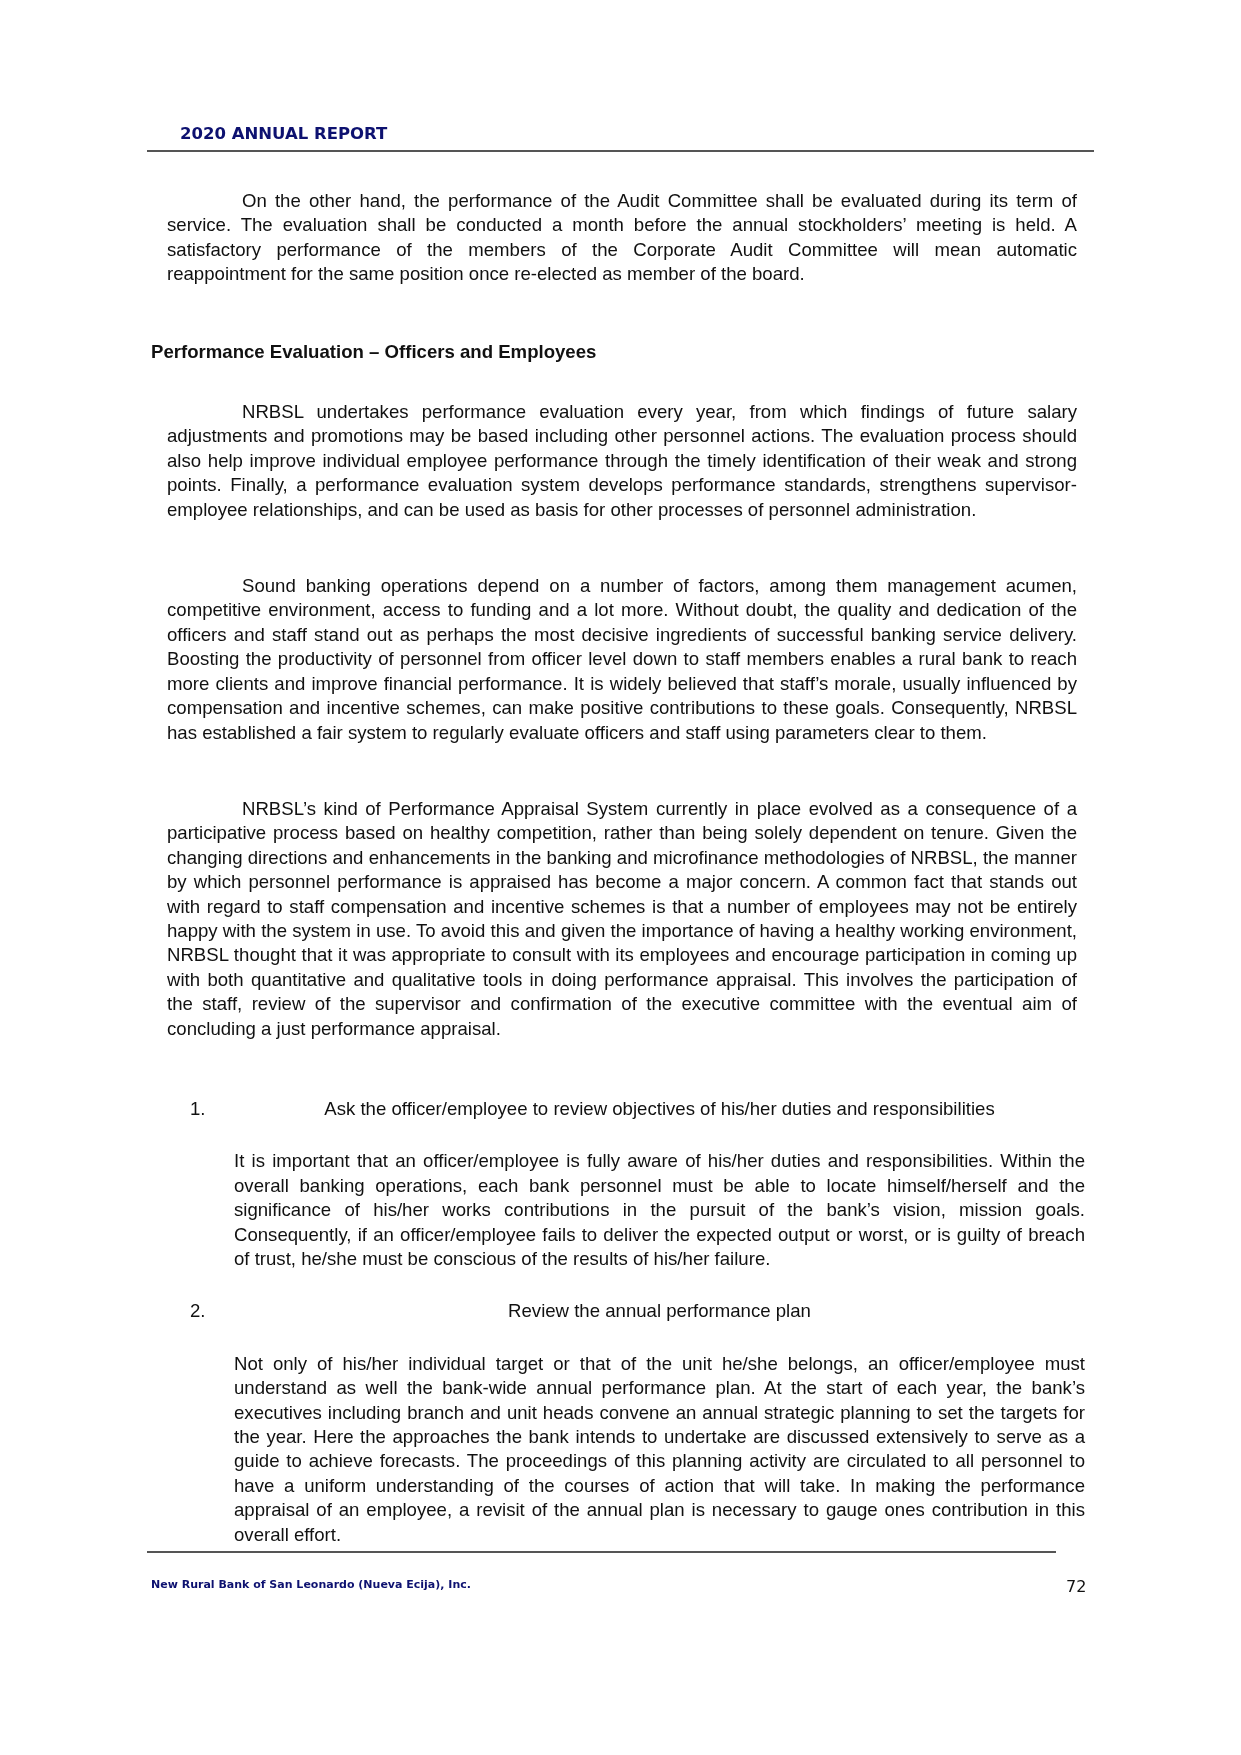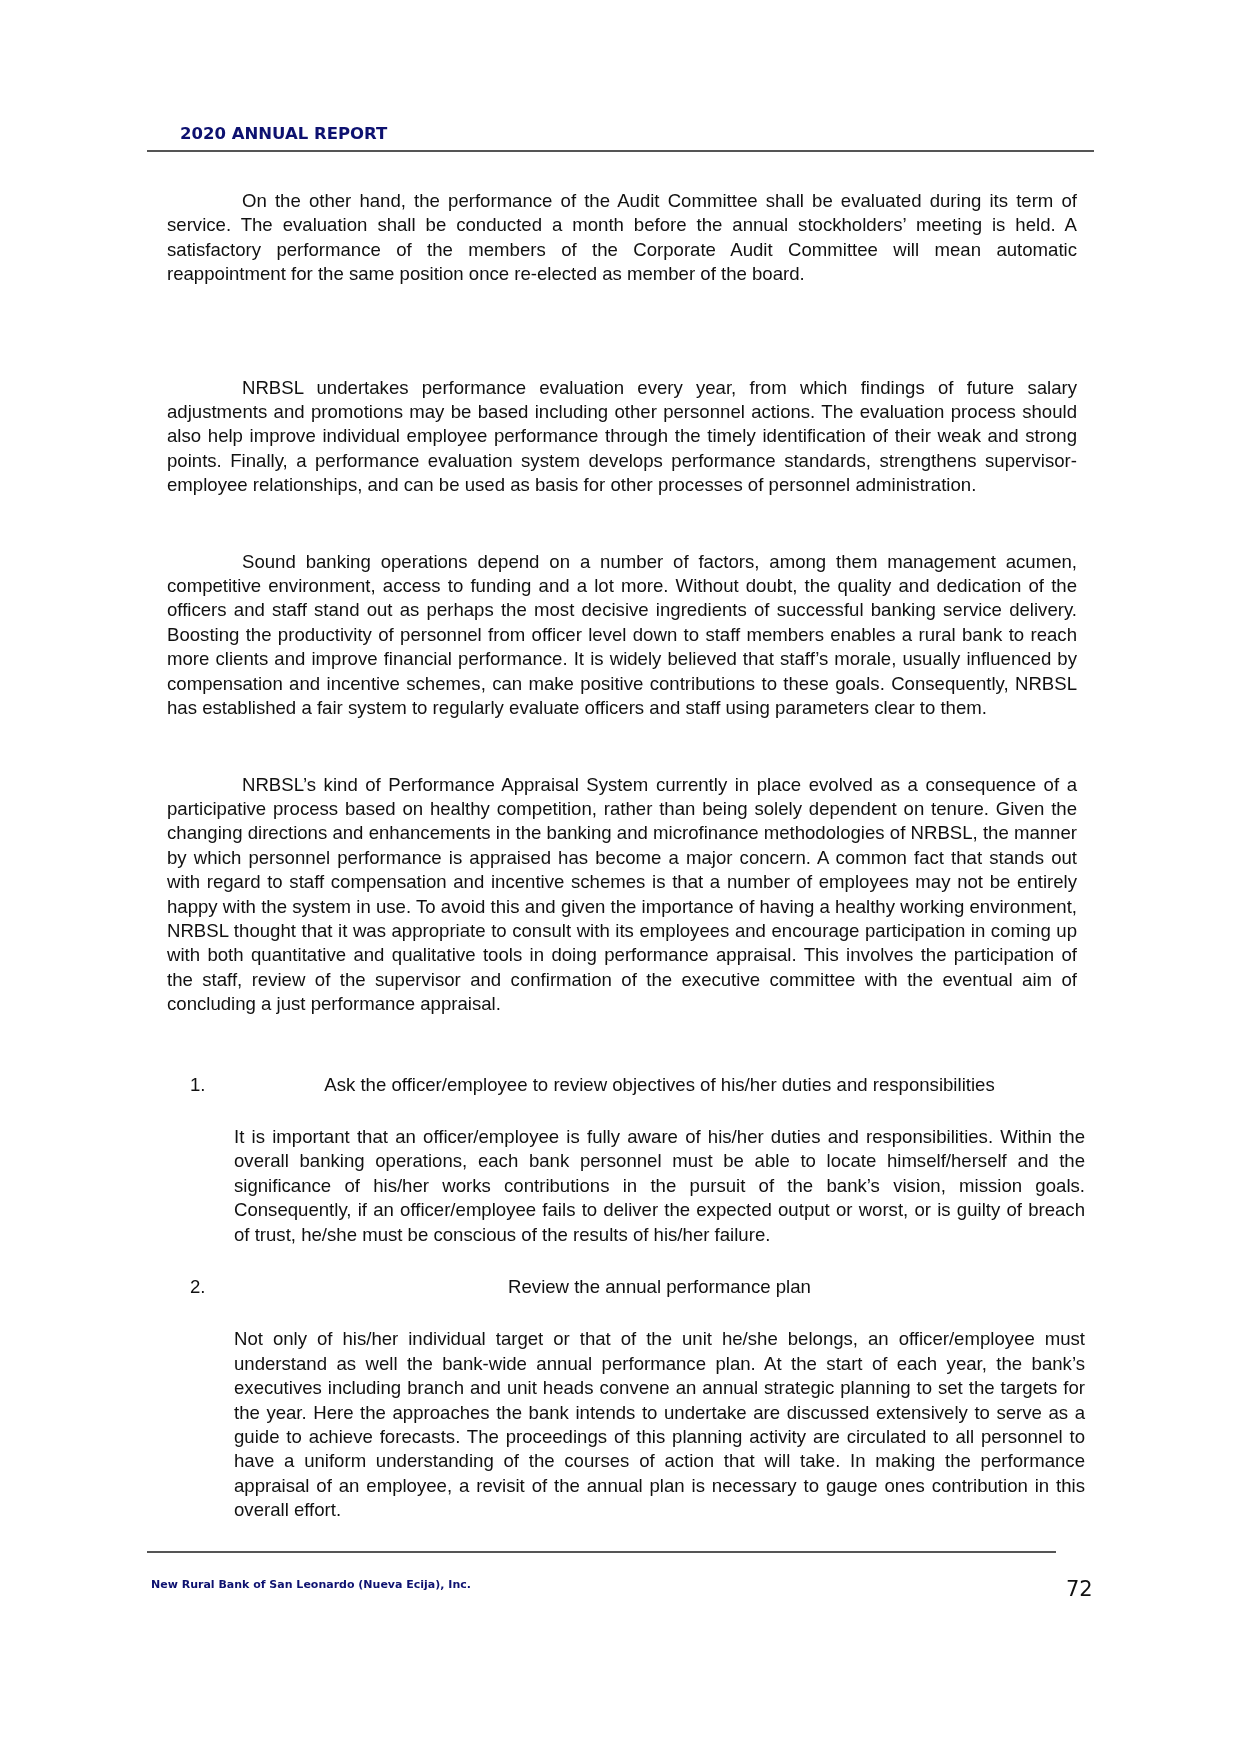--- a/index.html
+++ b/index.html
@@ -34,35 +34,36 @@
     position: absolute; left: 147px; top: 1551px; width: 909px; height: 2px;
     background: #555555;
   }
   .footer-org {
     position: absolute; left: 151px; top: 1578px;
     font-family: "DejaVu Sans", sans-serif; font-weight: bold;
     font-size: 11px; color: #0d1170; white-space: nowrap;
   }
   .footer-page {
     position: absolute; left: 1066px; top: 1577px;
-    font-family: "DejaVu Sans", sans-serif; font-size: 21px; color: #111; white-space: nowrap;
+    font-family: "DejaVu Sans", sans-serif; font-size: 16px; color: #111; white-space: nowrap;
   }
 </style>
 </head>
 <body>
 
 <div class="page">
 
   <div class="header-title">2020 ANNUAL REPORT</div>
   <div class="header-rule"></div>
 
   <div class="body">
     <p class="p">On the other hand, the performance of the Audit Committee shall be evaluated during its term of service. The evaluation shall be conducted a month before the annual stockholders’ meeting is held. A satisfactory performance of the members of the Corporate Audit Committee will mean automatic reappointment for the same position once re-elected as member of the board.</p>
 
     <div style="height:37px"></div>
+    <p class="heading">Performance Evaluation – Officers and Employees</p>
 
     <div style="height:20px"></div>
     <p class="p">NRBSL undertakes performance evaluation every year, from which findings of future salary adjustments and promotions may be based including other personnel actions. The evaluation process should also help improve individual employee performance through the timely identification of their weak and strong points. Finally, a performance evaluation system develops performance standards, strengthens supervisor-employee relationships, and can be used as basis for other processes of personnel administration.</p>
 
     <div style="height:20px"></div>
     <p class="p">Sound banking operations depend on a number of factors, among them management acumen, competitive environment, access to funding and a lot more. Without doubt, the quality and dedication of the officers and staff stand out as perhaps the most decisive ingredients of successful banking service delivery. Boosting the productivity of personnel from officer level down to staff members enables a rural bank to reach more clients and improve financial performance. It is widely believed that staff’s morale, usually influenced by compensation and incentive schemes, can make positive contributions to these goals. Consequently, NRBSL has established a fair system to regularly evaluate officers and staff using parameters clear to them.</p>
 
     <div style="height:20px"></div>
     <p class="p">NRBSL’s kind of Performance Appraisal System currently in place evolved as a consequence of a participative process based on healthy competition, rather than being solely dependent on tenure. Given the changing directions and enhancements in the banking and microfinance methodologies of NRBSL, the manner by which personnel performance is appraised has become a major concern. A common fact that stands out with regard to staff compensation and incentive schemes is that a number of employees may not be entirely happy with the system in use. To avoid this and given the importance of having a healthy working environment, NRBSL thought that it was appropriate to consult with its employees and encourage participation in coming up with both quantitative and qualitative tools in doing performance appraisal. This involves the participation of the staff, review of the supervisor and confirmation of the executive committee with the eventual aim of concluding a just performance appraisal.</p>
 

